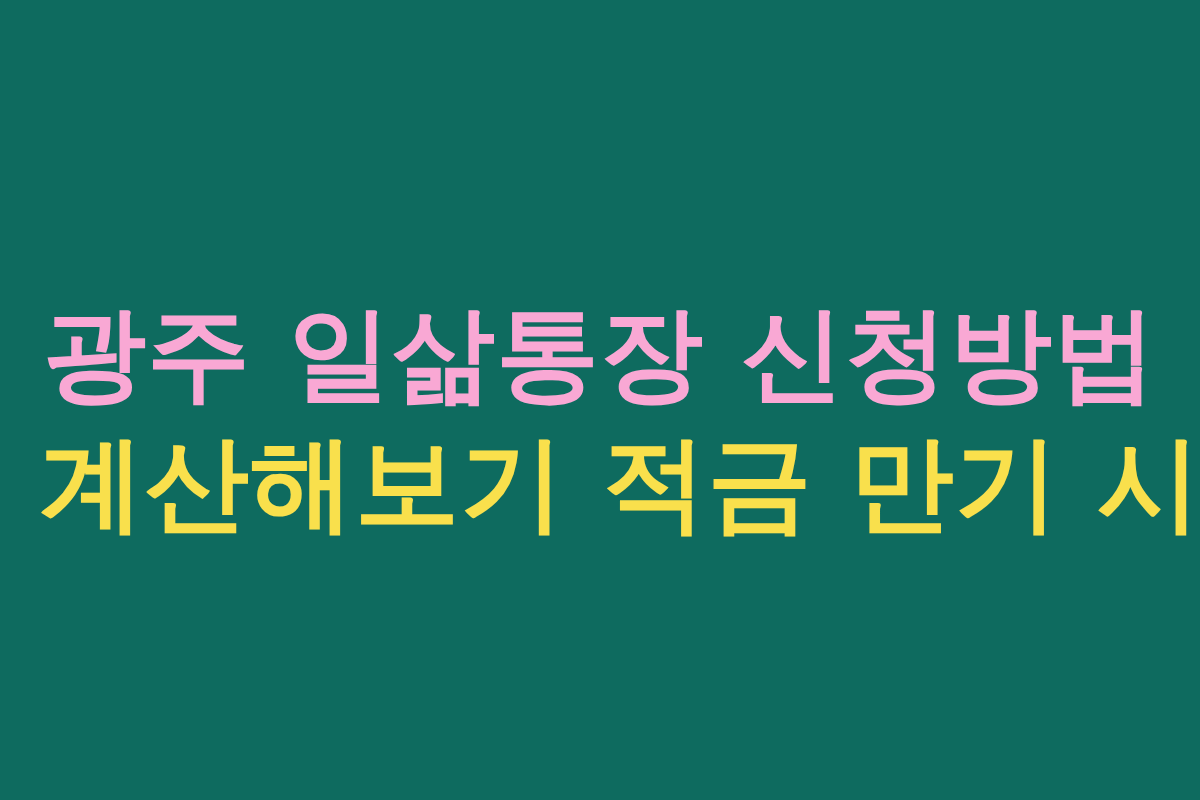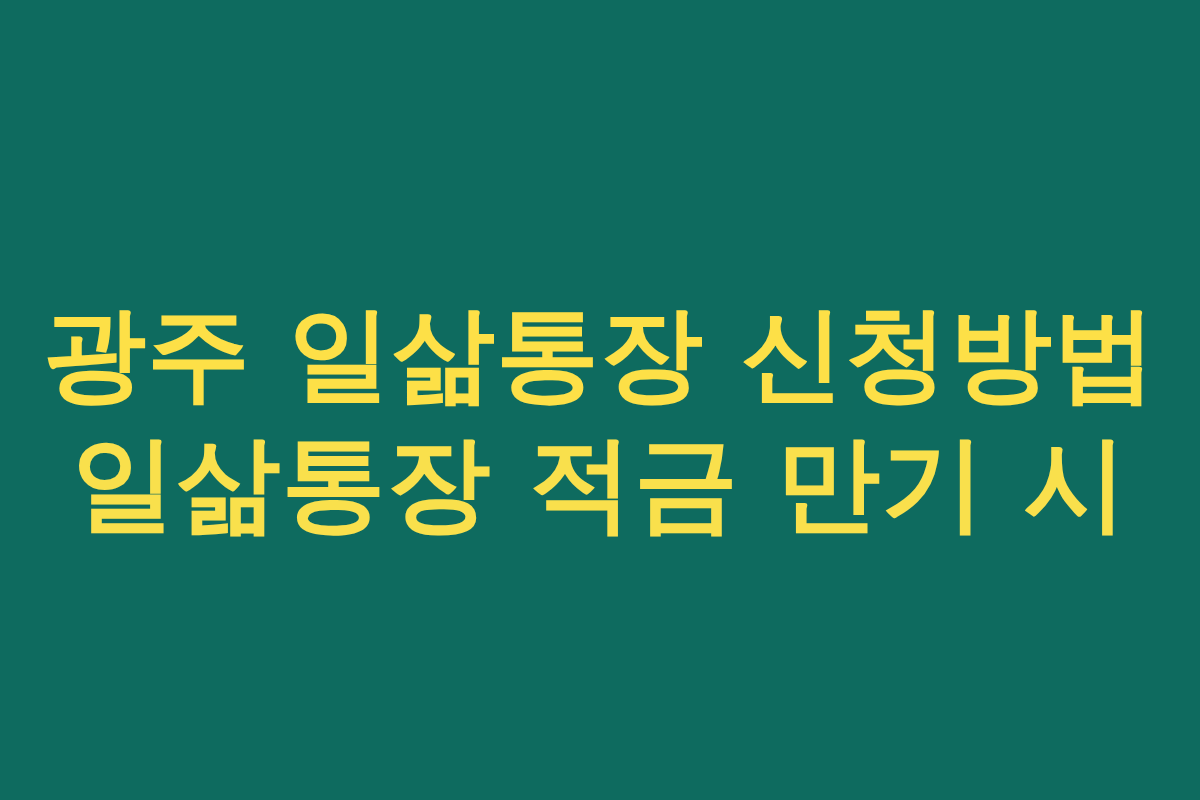--- a/index.html
+++ b/index.html
@@ -51,19 +51,19 @@
   .headline-line.line-2 { font-size: 104px; }
   .headline-line.line-3 { font-size: 104px; }
 </style>
 </head>
 <body style="width: 1200px; height: 800px;">
 
 <div class="canvas" style="background: rgb(14, 107, 95);">
 
   <div class="headline-block">
 
-    <span class="headline-line line-1" style="color: #fde047; font-size: 103px;">광주 일삶통장 신청방법</span>
+    <span class="headline-line line-1" style="color: #f9a8d4; font-size: 103px;">광주 일삶통장 신청방법</span>
 
-    <span class="headline-line line-2" style="color: rgb(249, 224, 76);">일삶통장 적금 만기 시</span>
+    <span class="headline-line line-2" style="color: rgb(249, 224, 76);">계산해보기 적금 만기 시</span>
 
 
   </div>
 </div>
 
 </body></html>

